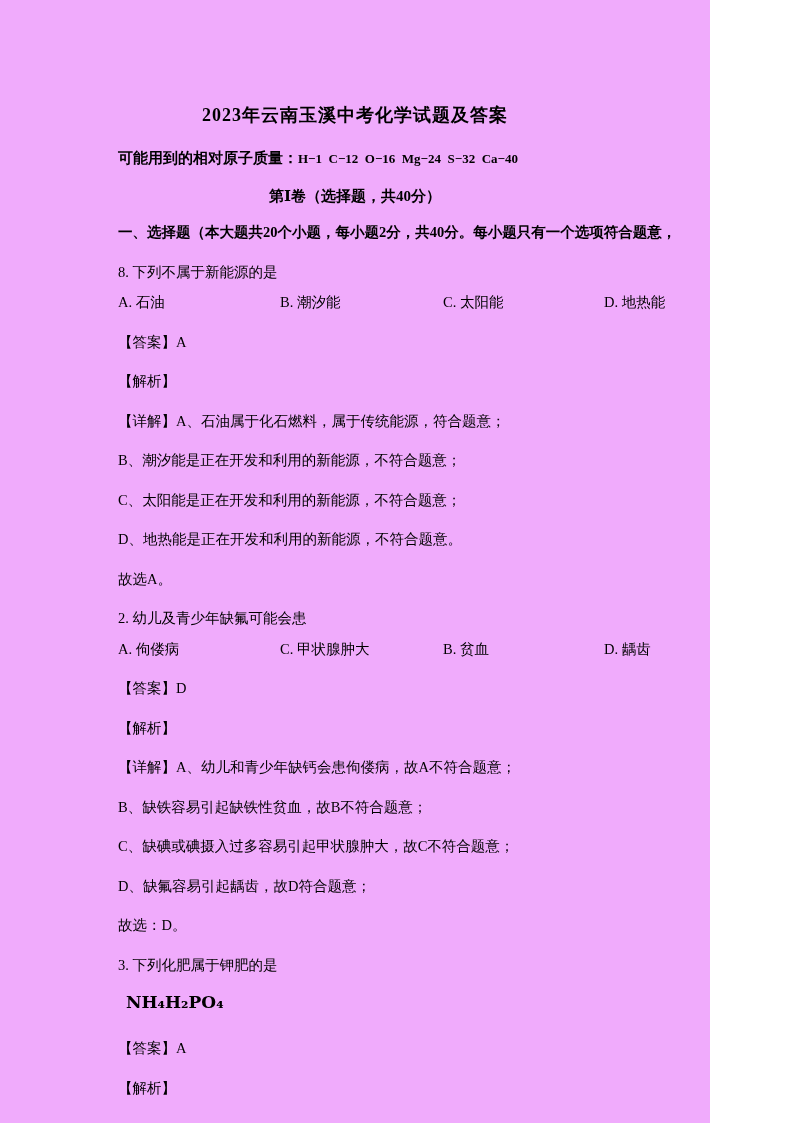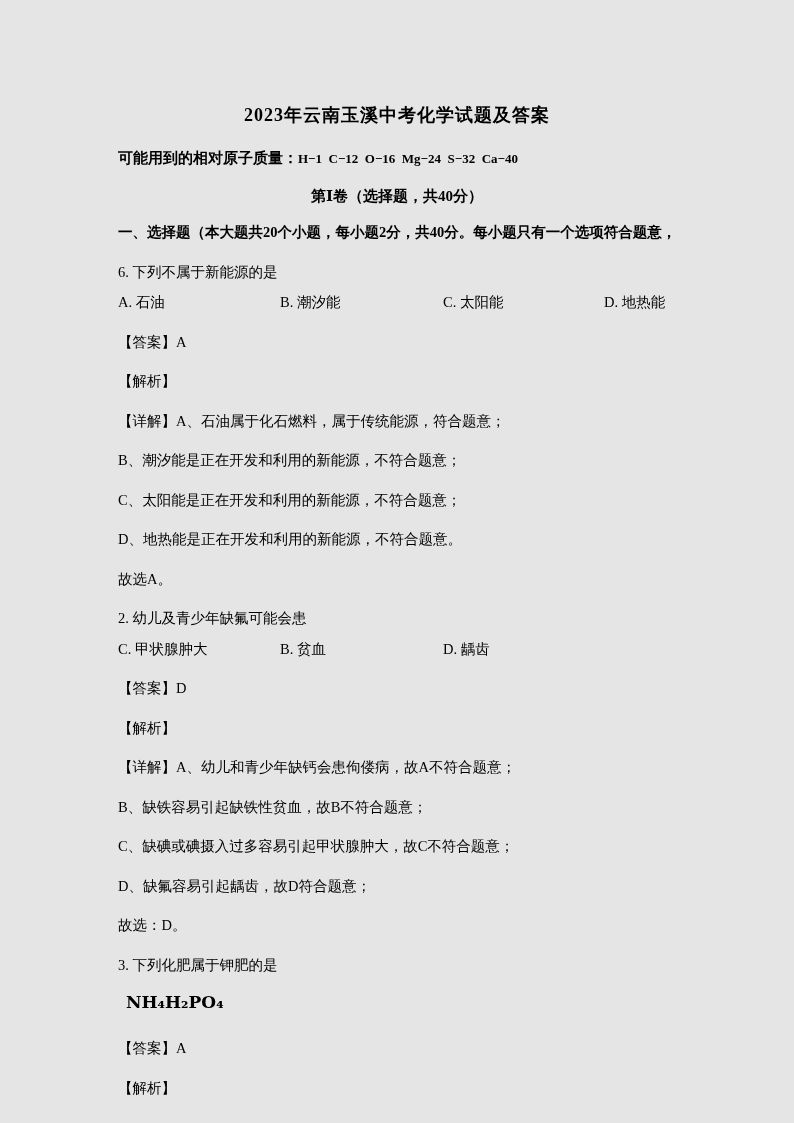--- a/index.html
+++ b/index.html
@@ -4,25 +4,25 @@
 <style>
   * { margin: 0; padding: 0; box-sizing: border-box; }
   html, body { background: #ffffff; }
   body {
     width: 794px;
     height: 1123px;
     color: #000;
     font-family: "Liberation Serif", "DejaVu Serif", serif;
   }
   .page {
-    width: 794px;
+    width: 710px;
     height: 1123px;
     padding: 103px 118px 0 118px;
     overflow: hidden;
-    background: #e5e5e5;
+    background: #f0abfc;
   }
   .title {
     font-size: 18px;
     font-weight: bold;
     text-align: center;
     line-height: 24px;
     letter-spacing: 1px;
     white-space: nowrap;
   }
   .mass-line {
@@ -88,39 +88,40 @@
 
   <p class="mass-line"><span class="mass-label">可能用到的相对原子质量：</span><span class="mass-values">H−1  C−12  O−16  Mg−24  S−32  Ca−40</span></p>
 
   <p class="section-header">第Ⅰ卷（选择题，共40分）</p>
 
   <div class="content">
 
     <p class="line bold">一、选择题（本大题共20个小题，每小题2分，共40分。每小题只有一个选项符合题意，</p>
 
     <section>
-      <p class="line">6. 下列不属于新能源的是</p>
+      <p class="line">8. 下列不属于新能源的是</p>
       <div class="options">
         <span>A. 石油</span>
         <span>B. 潮汐能</span>
         <span>C. 太阳能</span>
         <span>D. 地热能</span>
       </div>
       <p class="line">【答案】A</p>
       <p class="line">【解析】</p>
       <p class="line">【详解】A、石油属于化石燃料，属于传统能源，符合题意；</p>
       <p class="line">B、潮汐能是正在开发和利用的新能源，不符合题意；</p>
       <p class="line">C、太阳能是正在开发和利用的新能源，不符合题意；</p>
       <p class="line">D、地热能是正在开发和利用的新能源，不符合题意。</p>
       <p class="line">故选A。</p>
     </section>
 
     <section>
       <p class="line">2. 幼儿及青少年缺氟可能会患</p>
       <div class="options">
+        <span>A. 佝偻病</span>
         <span>C. 甲状腺肿大</span>
         <span>B. 贫血</span>
         <span>D. 龋齿</span>
       </div>
       <p class="line">【答案】D</p>
       <p class="line">【解析】</p>
       <p class="line">【详解】A、幼儿和青少年缺钙会患佝偻病，故A不符合题意；</p>
       <p class="line">B、缺铁容易引起缺铁性贫血，故B不符合题意；</p>
       <p class="line">C、缺碘或碘摄入过多容易引起甲状腺肿大，故C不符合题意；</p>
       <p class="line">D、缺氟容易引起龋齿，故D符合题意；</p>

